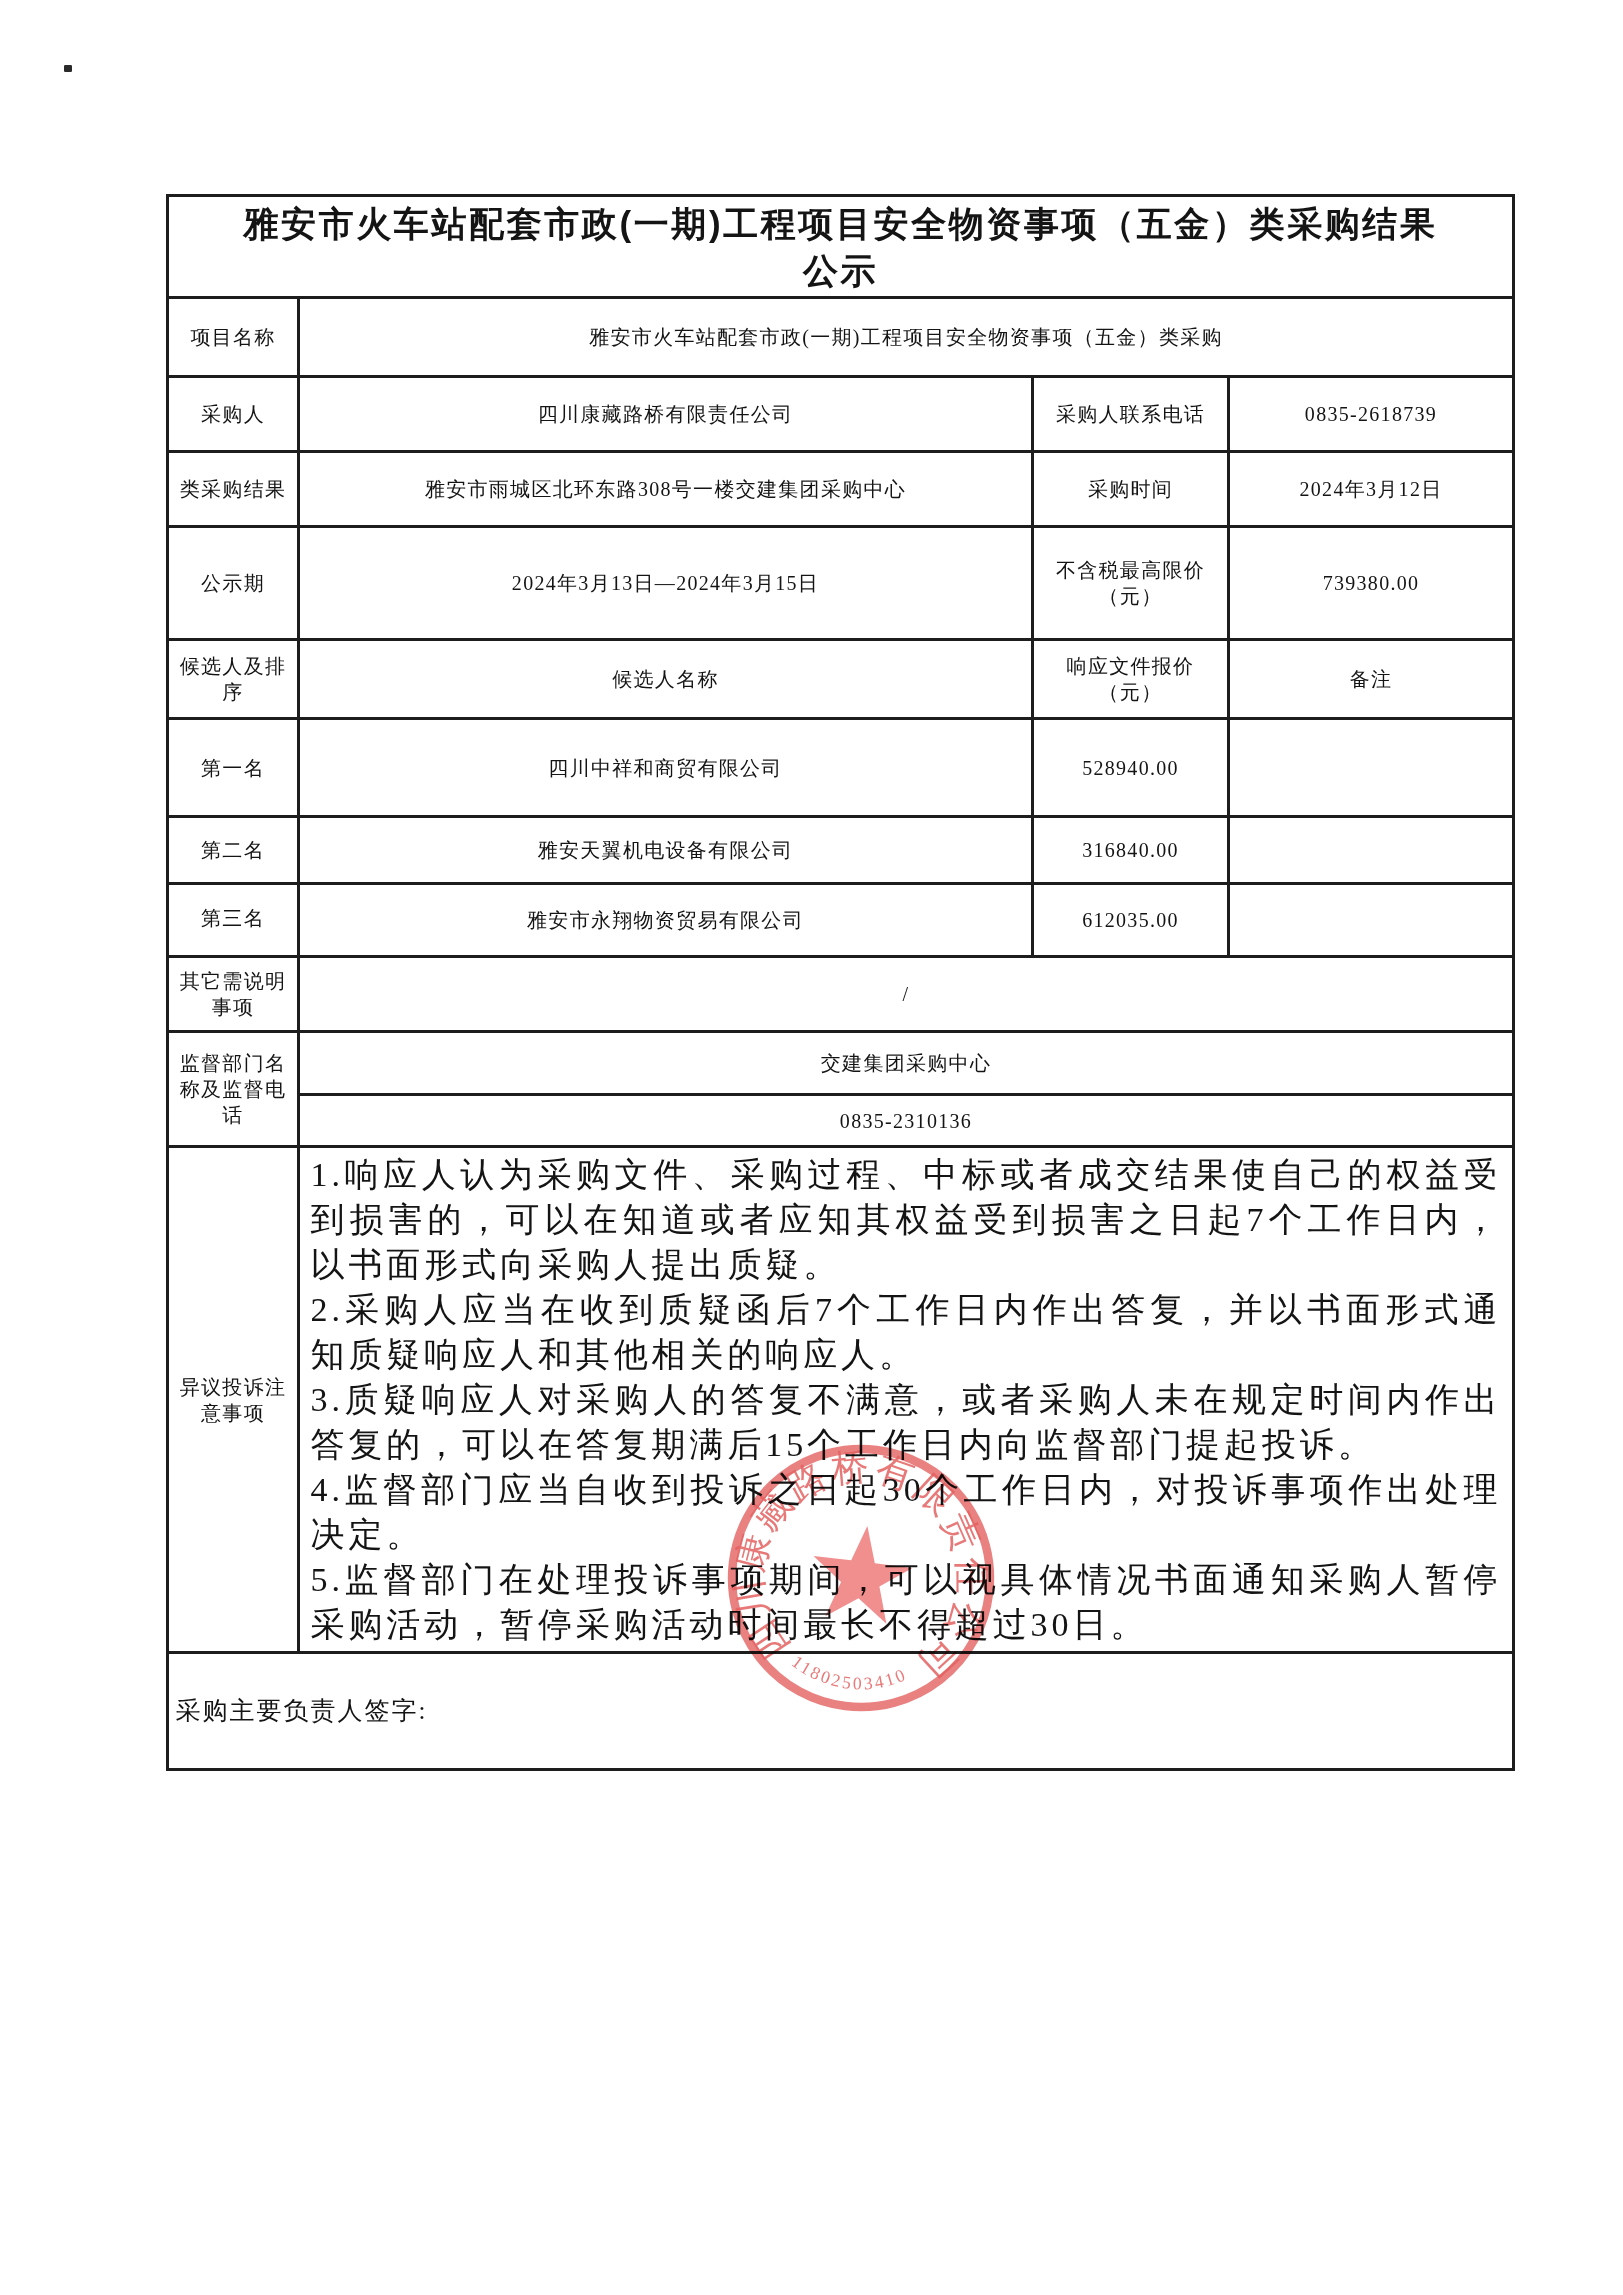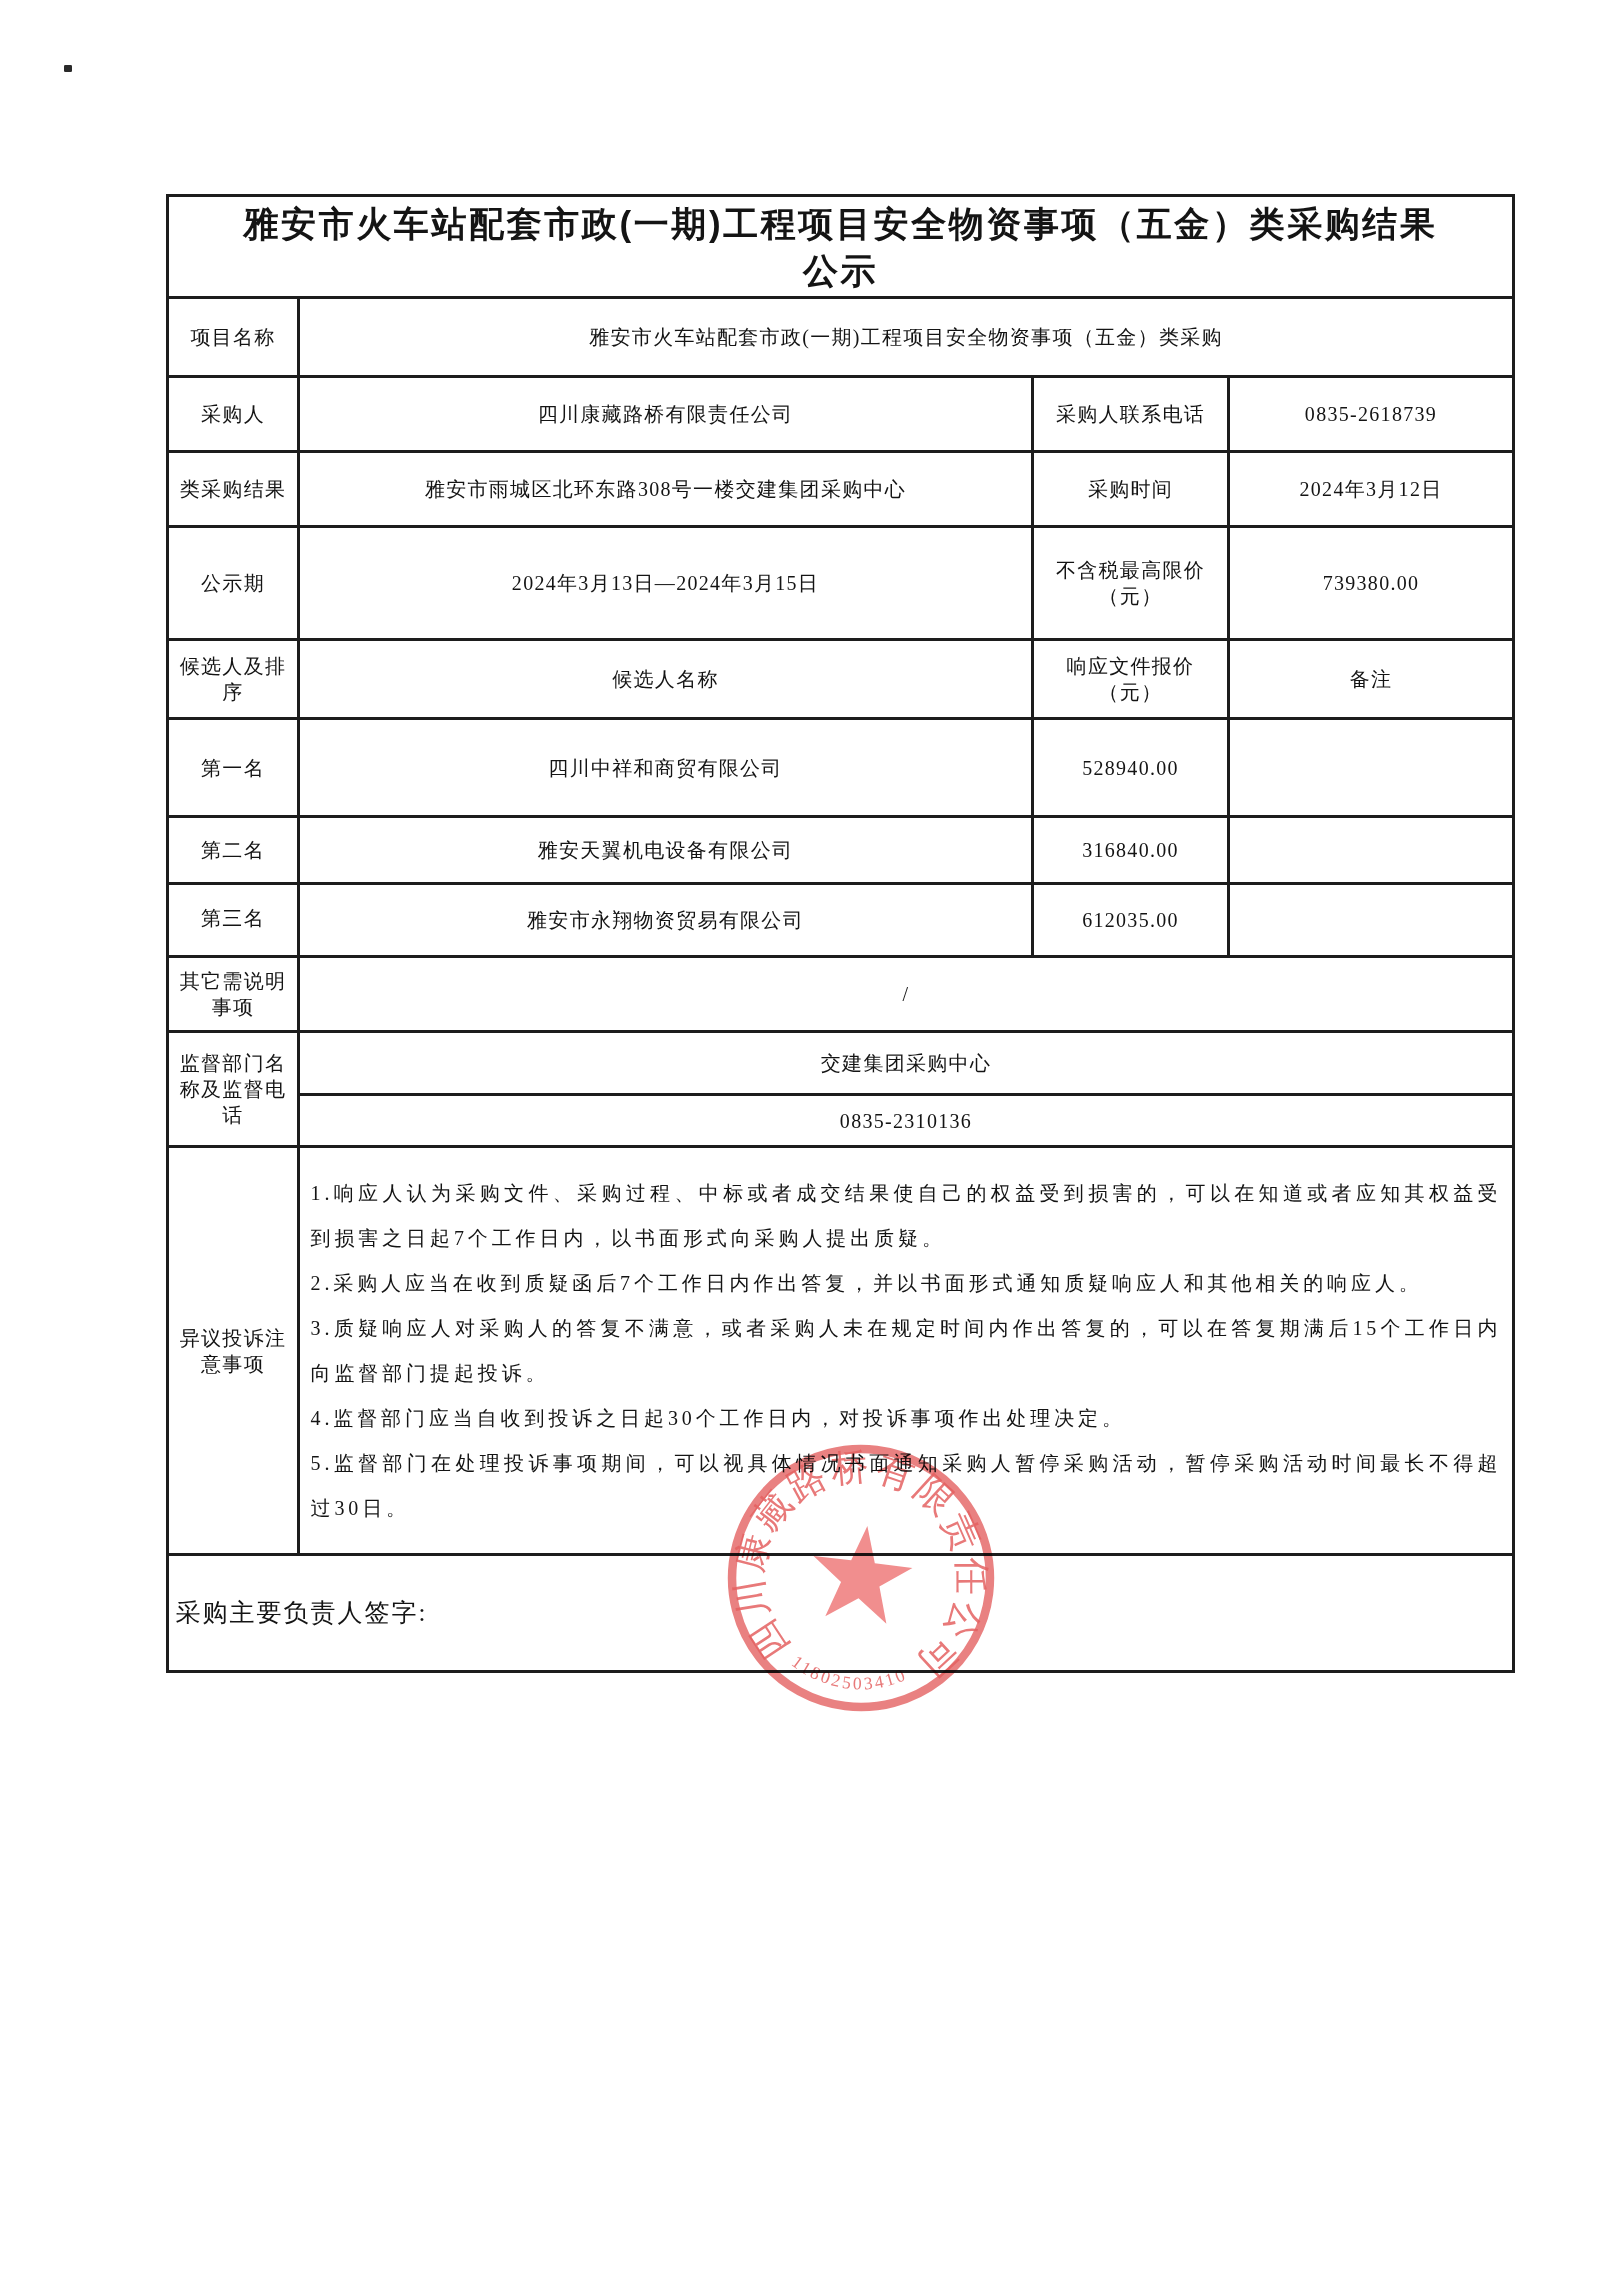--- a/index.html
+++ b/index.html
@@ -57,21 +57,21 @@
     padding: 2.6px 5.2px;
   }
   td.rank-left {
     text-align: center;
     padding-left: 1.3px;
     font-family: Liberation Mono, monospace;
   }
   td.paragraph-cell {
     text-align: justify;
     padding: 3.9px 10.5px 3.9px 10.5px;
-    font-size: 20px;
+    font-size: 34px;
     line-height: 45px;
     letter-spacing: 3.9px;
   }
   td.signature-cell {
     text-align: left;
     font-size: 25px;
     padding-left: 6.5px;
     letter-spacing: 2px;
   }
   .seal {

